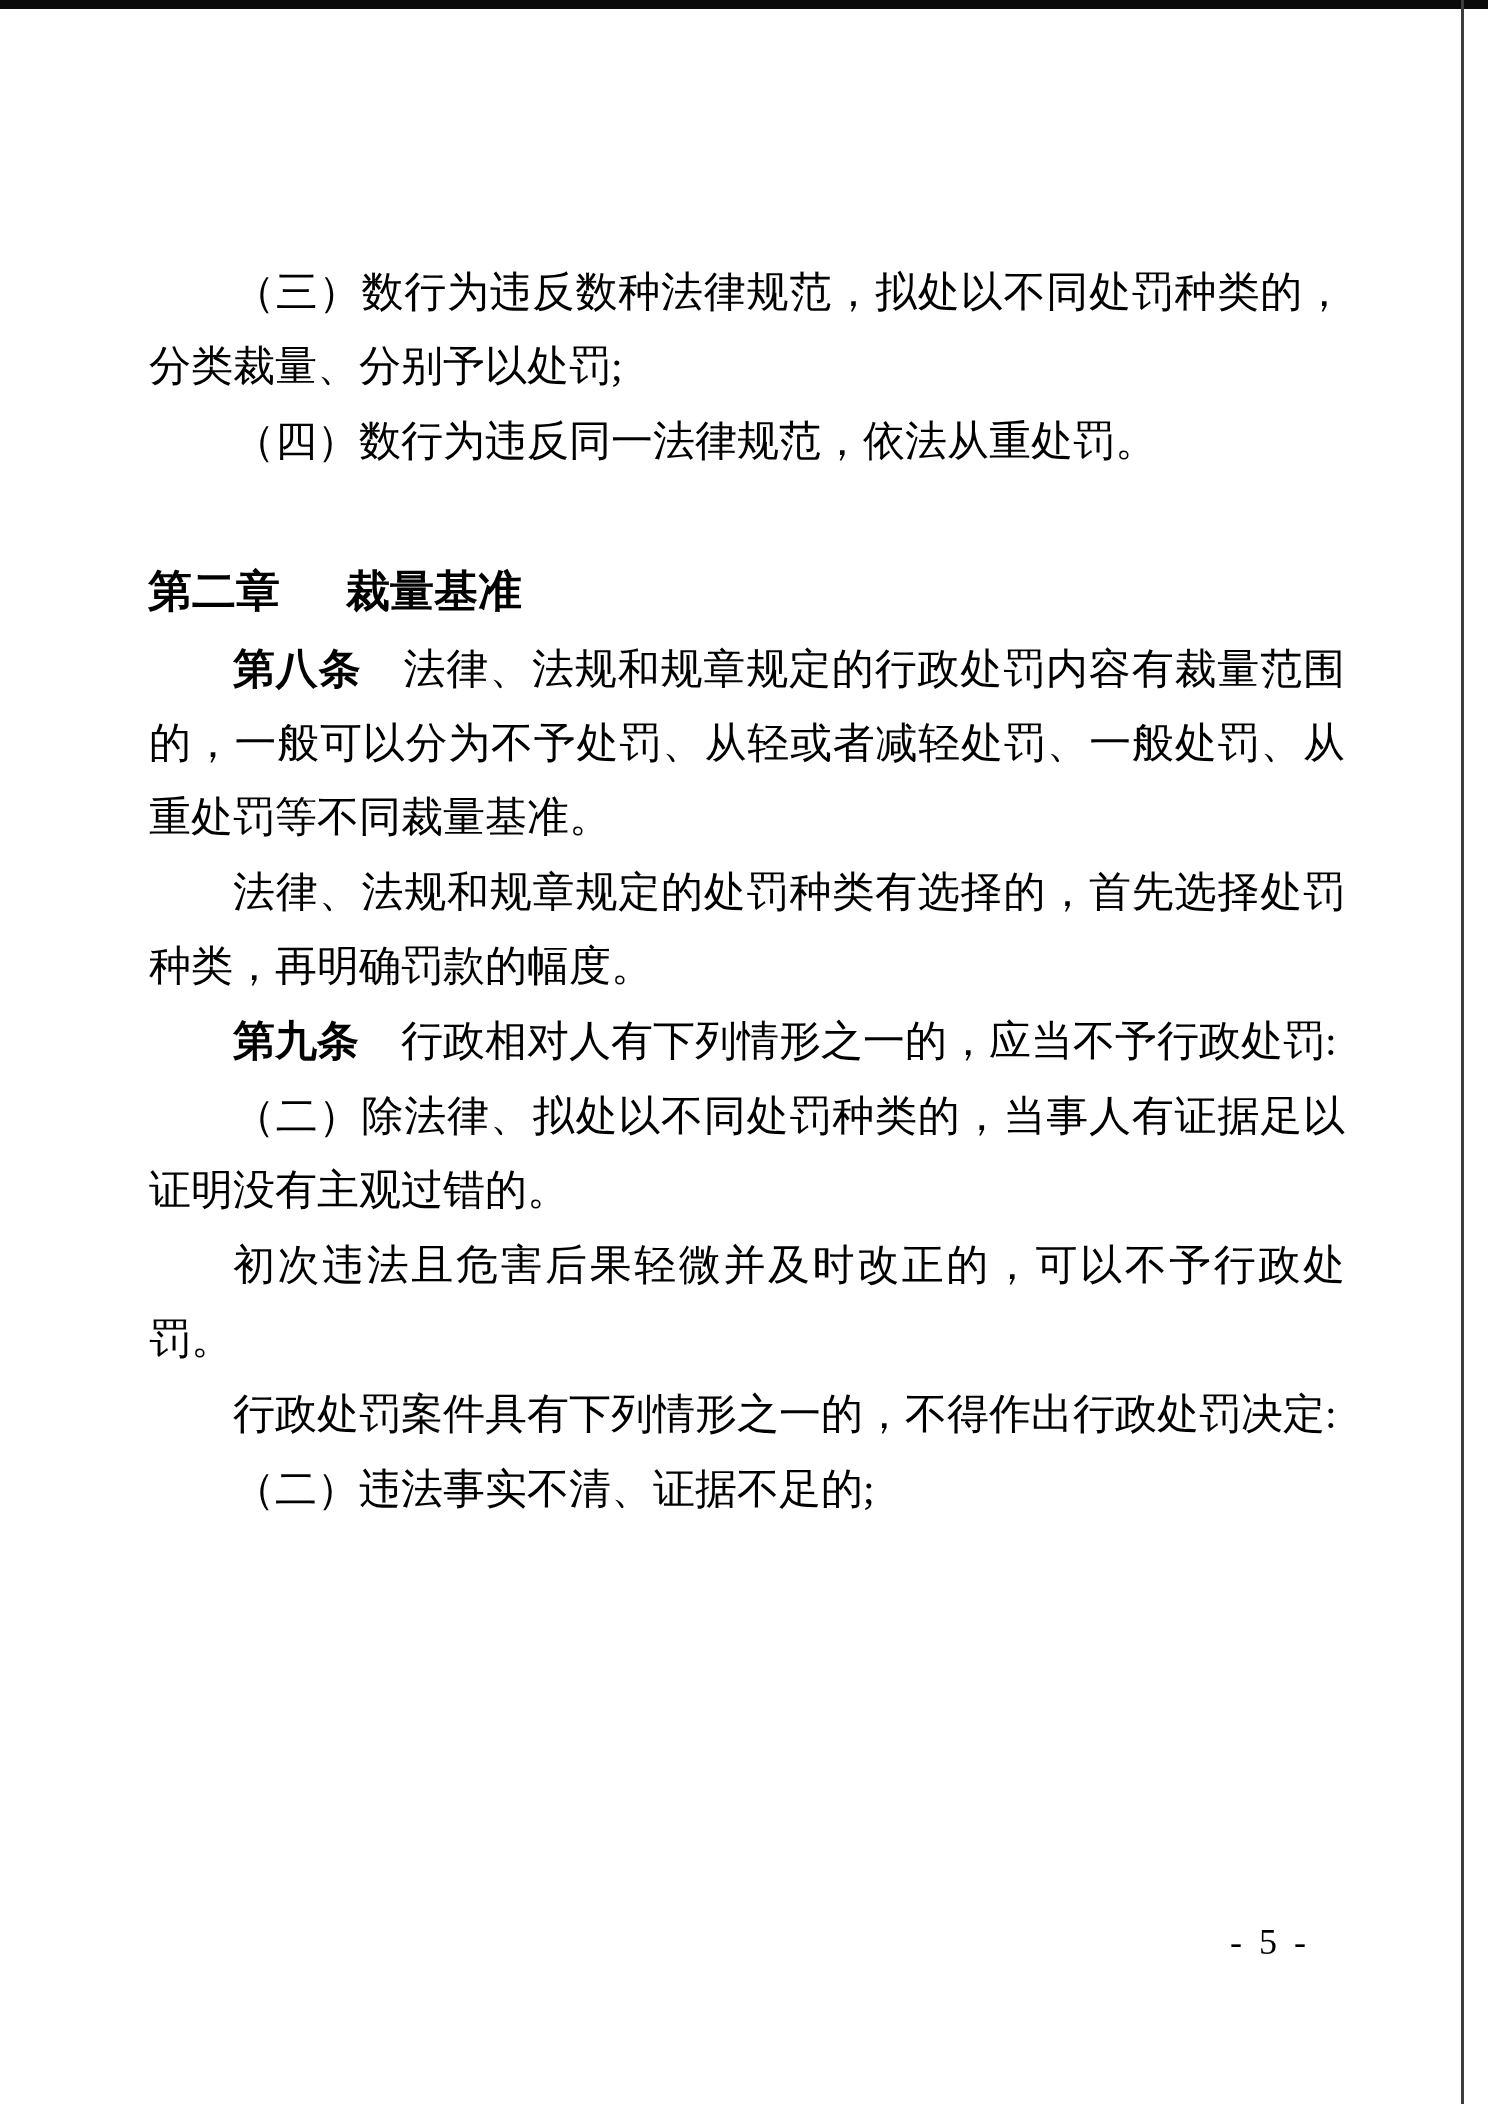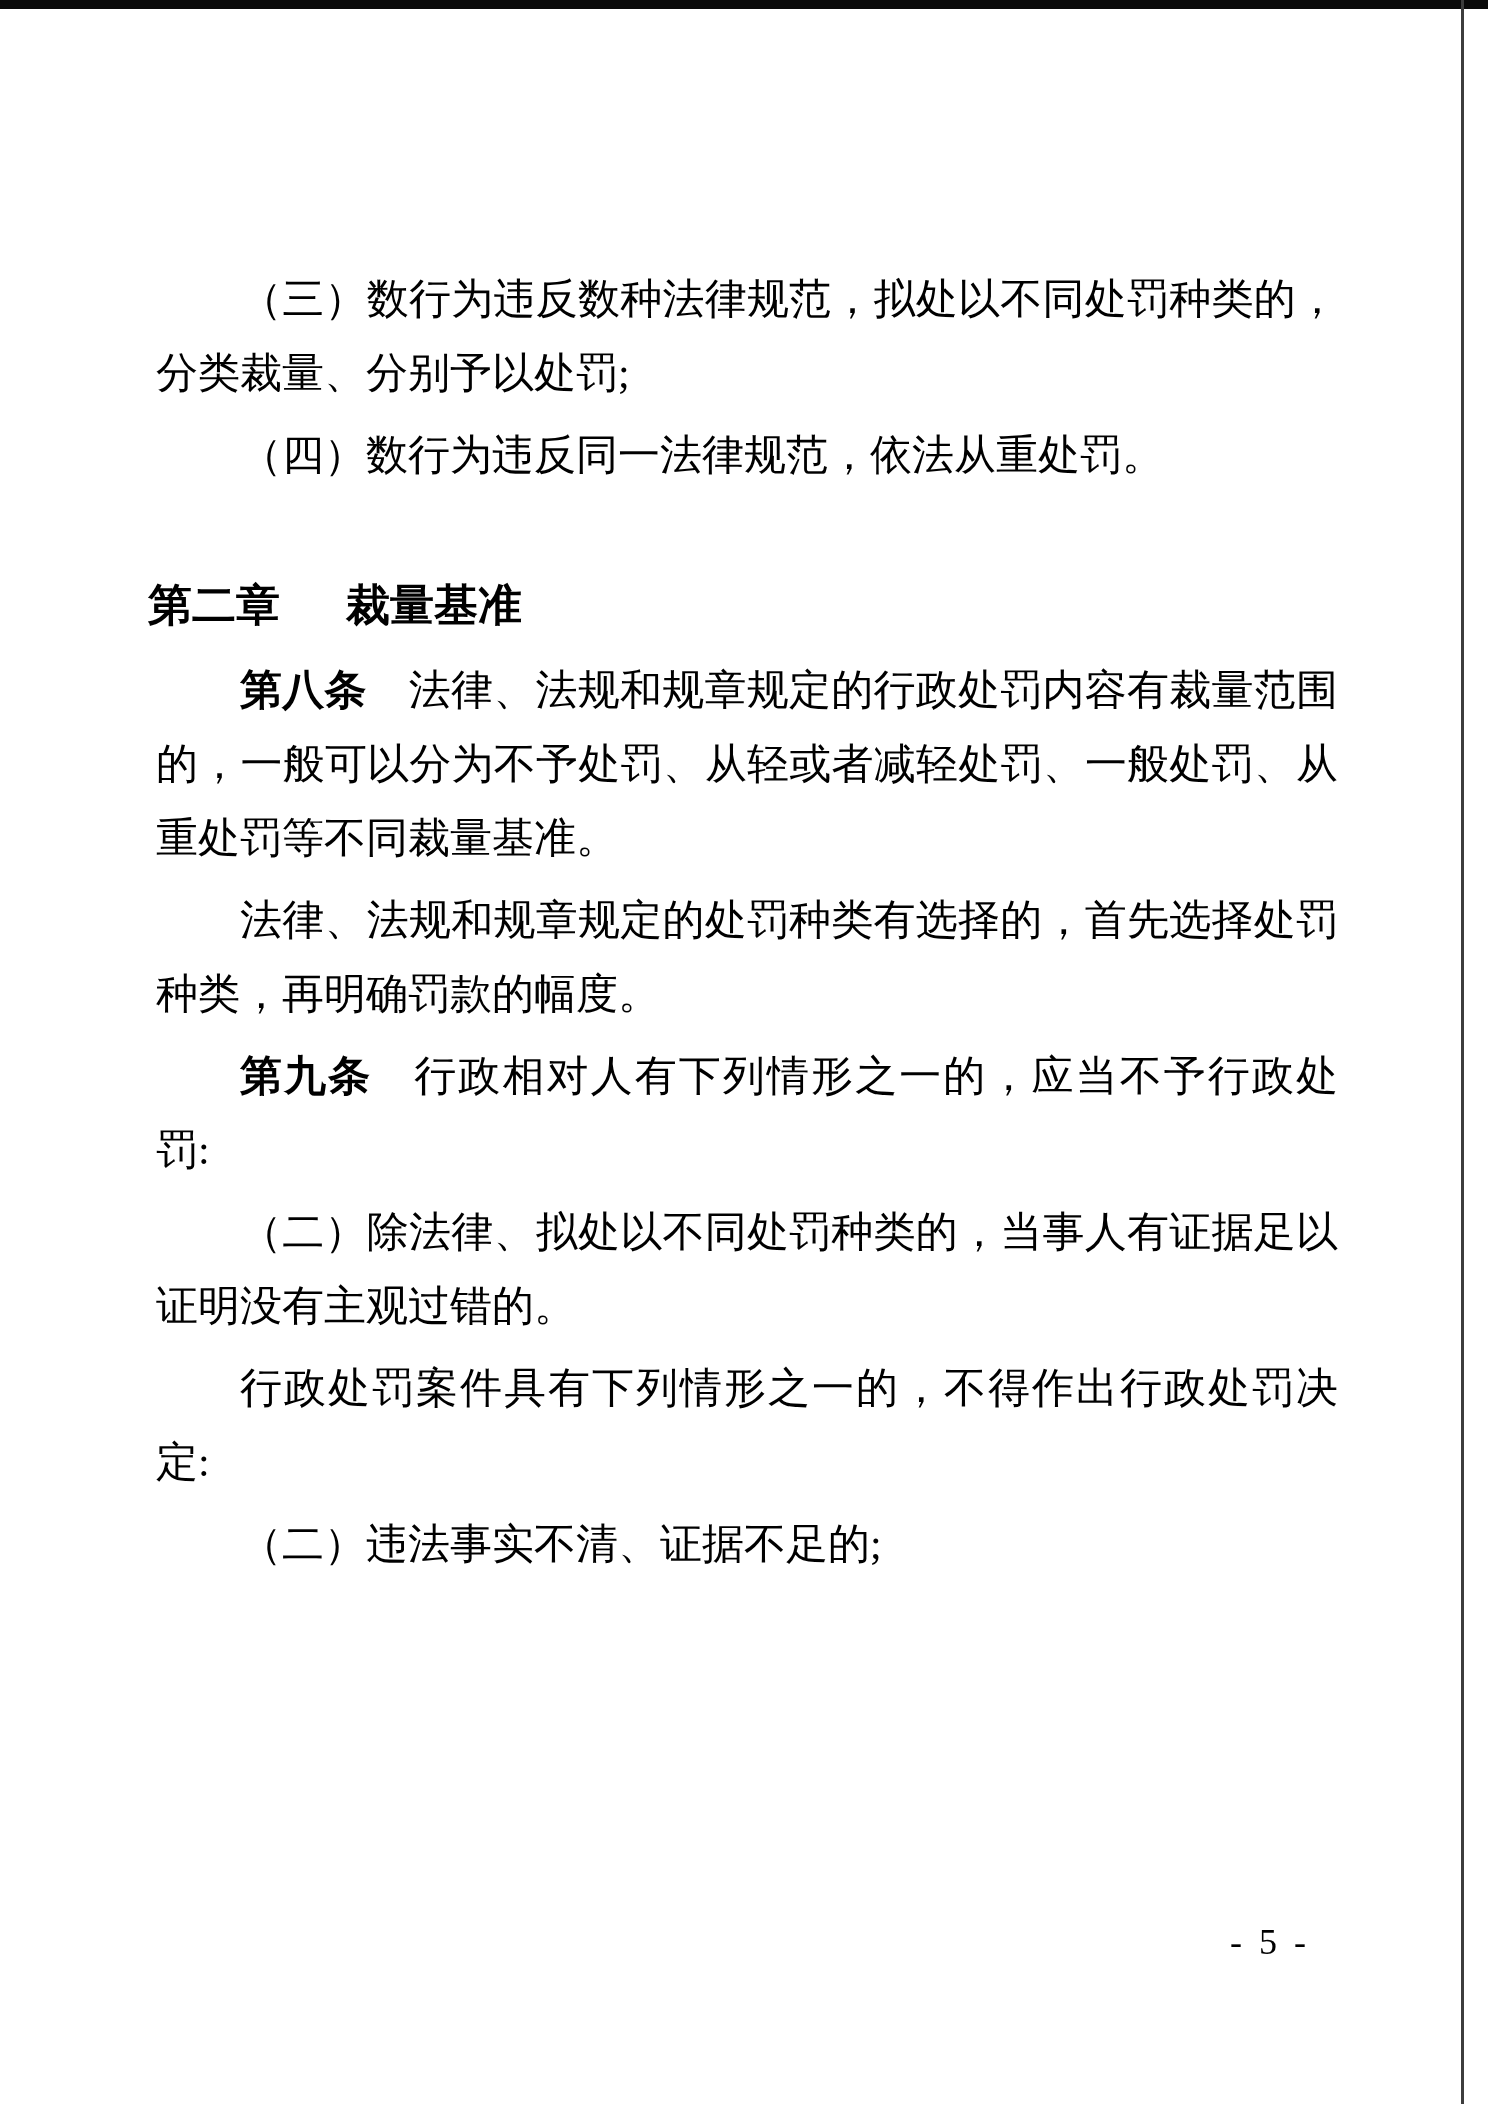--- a/index.html
+++ b/index.html
@@ -26,21 +26,21 @@
     position:absolute;top:0;left:1461px;width:3px;height:2104px;
     background:var(--scan-edge);
   }
   .content{
     position:absolute;
     left:148px;
     top:254px;
     width:1198px;
   }
   .content p.body{
-    margin:8px;
+    margin:1px;
     font-size:42px;
     line-height:74px;
     text-align:justify;
     text-justify:inter-ideograph;
     text-indent:2em;
     color:var(--ink);
   }
   .content p.body .lead{
     font-weight:bold;
     font-family:"Liberation Sans","DejaVu Sans",sans-serif;
@@ -78,17 +78,18 @@
   <div class="scan-top"></div>
   <div class="scan-right"></div>
   <main class="content" id="content">
       <p class="body">（三）数行为违反数种法律规范，拟处以不同处罚种类的，分类裁量、分别予以处罚;</p>
       <p class="body">（四）数行为违反同一法律规范，依法从重处罚。</p>
       <h2 class="heading"><span class="lead">第二章</span>裁量基准</h2>
       <p class="body"><span class="lead">第八条</span>法律、法规和规章规定的行政处罚内容有裁量范围的，一般可以分为不予处罚、从轻或者减轻处罚、一般处罚、从重处罚等不同裁量基准。</p>
       <p class="body">法律、法规和规章规定的处罚种类有选择的，首先选择处罚种类，再明确罚款的幅度。</p>
       <p class="body"><span class="lead">第九条</span>行政相对人有下列情形之一的，应当不予行政处罚:</p>
       <p class="body">（二）除法律、拟处以不同处罚种类的，当事人有证据足以证明没有主观过错的。</p>
+      <p class="body">初次违法且危害后果轻微并及时改正的，可以不予行政处罚。</p>
       <p class="body">行政处罚案件具有下列情形之一的，不得作出行政处罚决定:</p>
       <p class="body">（二）违法事实不清、证据不足的;</p>
     </main>
   <div class="page-number">- 5 -</div>
 </div>
 
 </body></html>

